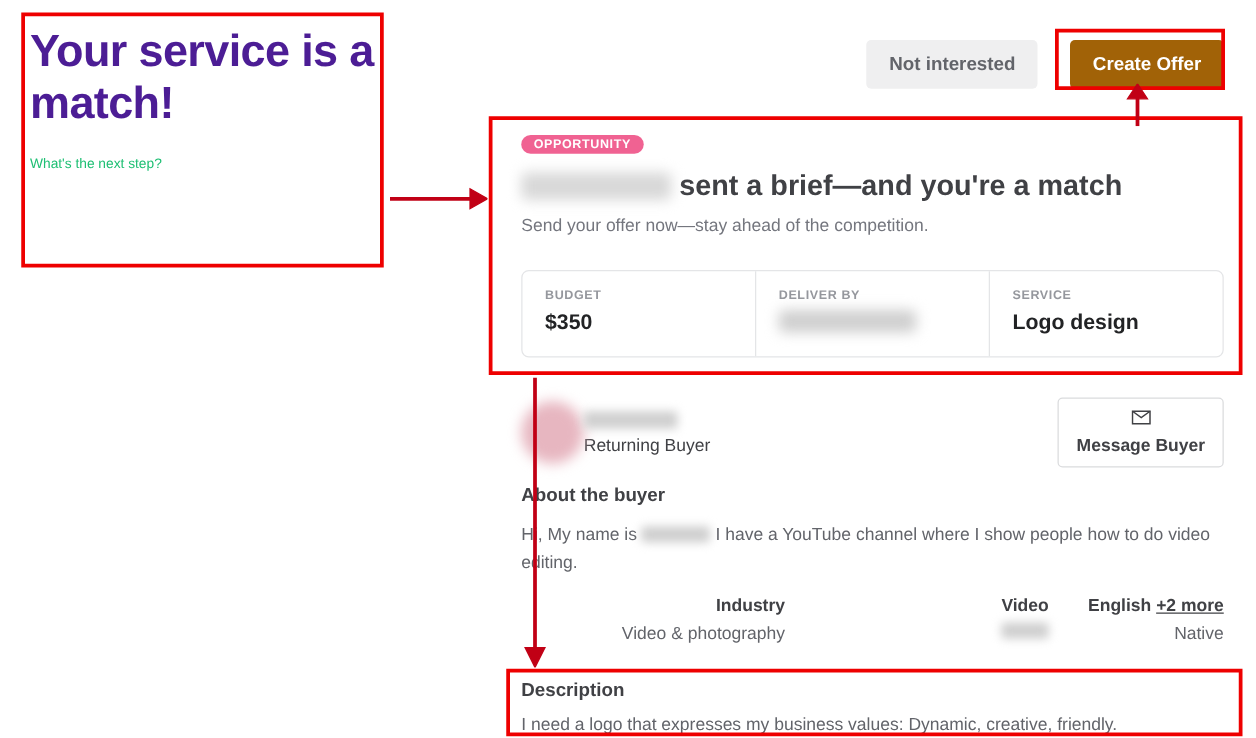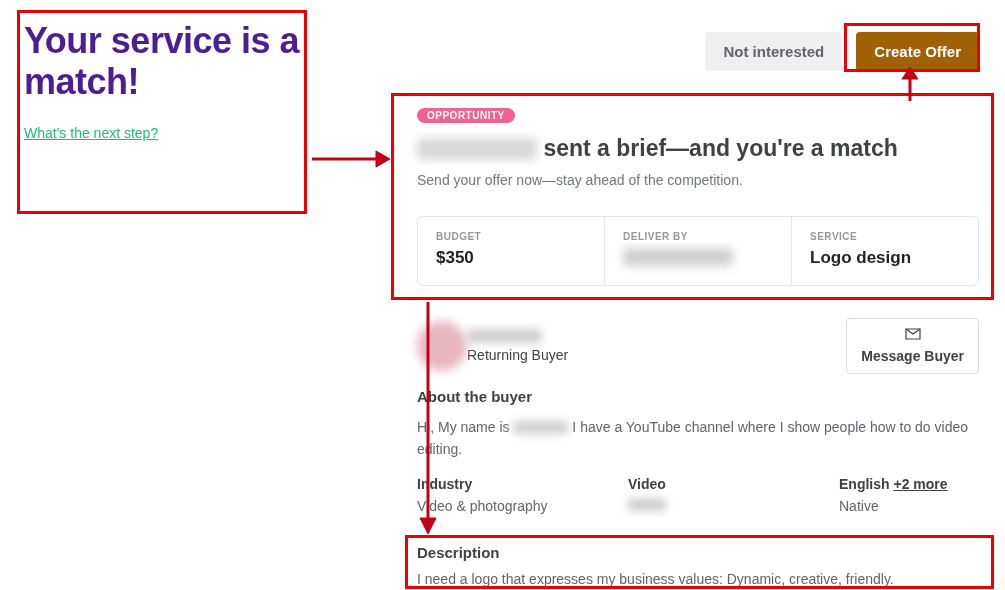--- a/index.html
+++ b/index.html
@@ -27,31 +27,30 @@
   }
   .match-sub {
     margin-top: 14px;
     font-size: 14px;
     line-height: 1.5;
     color: #62646a;
   }
   .next-step {
     display: inline-block;
     margin-top: 22px;
-    font-size: 14px;
+    font-size: 11px;
     color: #1dbf73;
-    text-decoration: underline;
     cursor: pointer;
   }
   .actions {
     position: absolute;
     top: 32px;
     right: 26px;
     display: flex;
-    gap: 14px;
+    gap: 26px;
   }
   .btn {
     padding: 11px 18px;
     font-size: 15px;
     font-weight: 600;
     border-radius: 4px;
     cursor: pointer;
     border: none;
   }
   .btn-secondary {
@@ -204,21 +203,21 @@
     border-radius: 3px;
   }
 
   .detail-row {
     position: absolute;
     left: 417px;
     top: 476px;
     width: 562px;
     display: flex;
   }
-  .detail { flex: 1; }
+  .detail { flex: 1; text-align: right; }
   .detail-right { width: 140px; flex: none; }
   .dl {
     font-size: 14px;
     font-weight: 700;
     color: #404145;
   }
   .dv {
     margin-top: 6px;
     font-size: 14px;
     color: #62646a;

